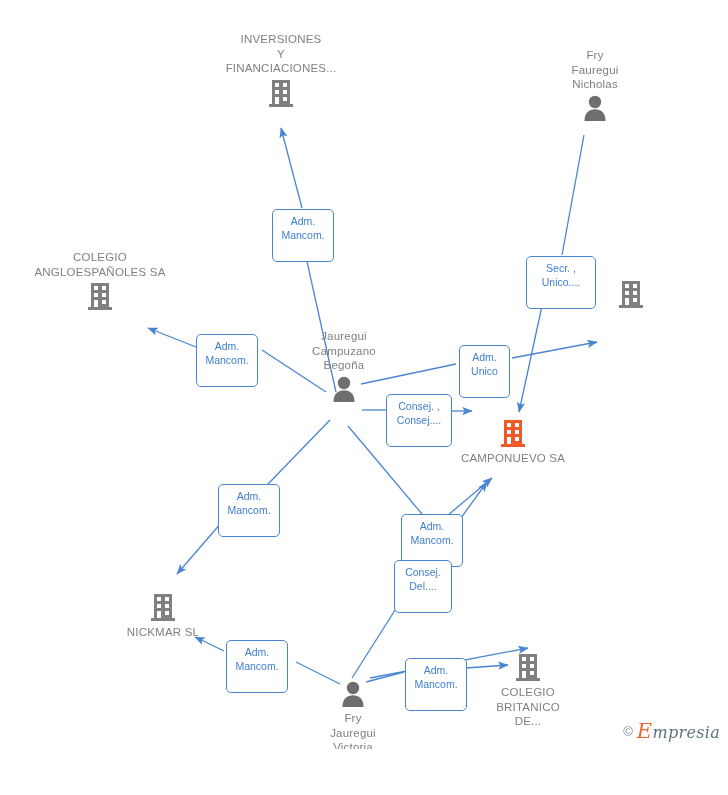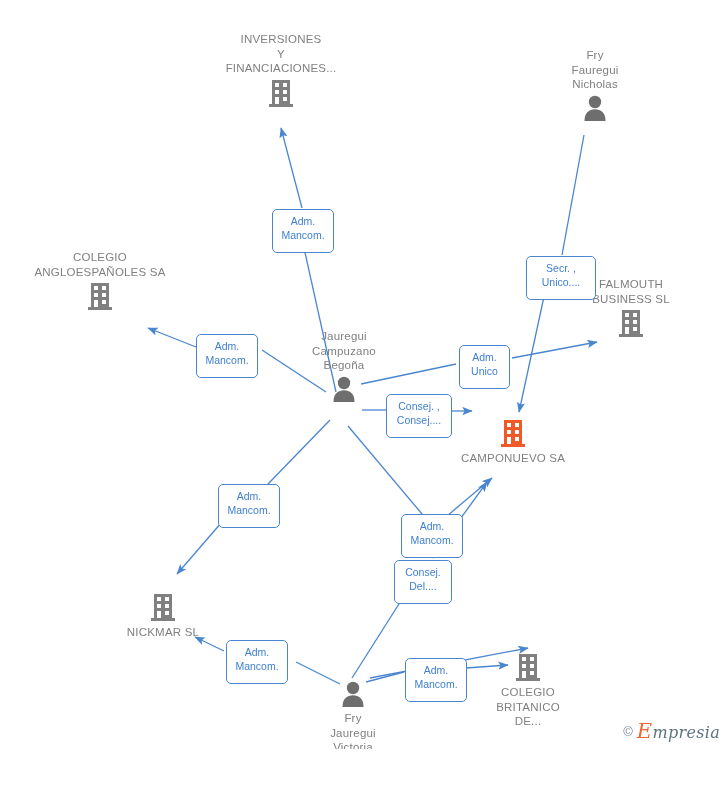--- a/index.html
+++ b/index.html
@@ -50,21 +50,21 @@
   .edge-label {
     position: absolute;
     box-sizing: border-box;
     border: 1px solid #4a86d0;
     border-radius: 5px;
     background: #ffffff;
     color: #3f7fd0;
     font-size: 10.5px;
     line-height: 14px;
     text-align: center;
-    padding: 4px 4px 10px 4px;
+    padding: 4px 4px 19px 4px;
     z-index: 10;
     white-space: pre-line;
     cursor: pointer;
   }
   .watermark {
     position: absolute;
     right: 8px;
     bottom: 6px;
     display: flex;
     align-items: center;
@@ -180,22 +180,20 @@
           <rect x="8" y="12" width="4" height="4"></rect>
             <rect x="16" y="12" width="4" height="4"></rect>
           <rect x="8" y="19" width="4" height="7"></rect>
             <rect x="16" y="19" width="4" height="4"></rect>
         </g>
       </svg>
     </span>
   </div>
 
   <div class="node label-above" style="left:631px; top:277px;">
-    <div class="node-label">FALMOUTH
-BUSINESS SL</div>
     <span class="node-icon">
       <svg width="28" height="30" viewBox="0 0 28 30" aria-hidden="true">
         <rect x="5" y="2" width="18" height="25" fill="#808080"></rect>
         <rect x="2" y="26" width="24" height="3" fill="#808080"></rect>
         <g fill="#ffffff">
           <rect x="8" y="5" width="4" height="4"></rect>
             <rect x="16" y="5" width="4" height="4"></rect>
           <rect x="8" y="12" width="4" height="4"></rect>
             <rect x="16" y="12" width="4" height="4"></rect>
           <rect x="8" y="19" width="4" height="7"></rect>

